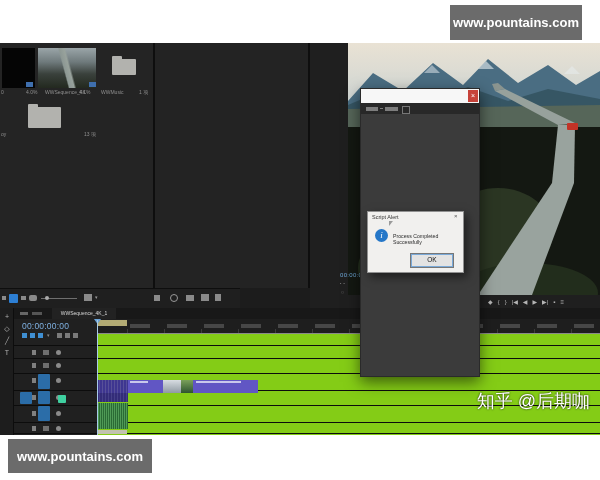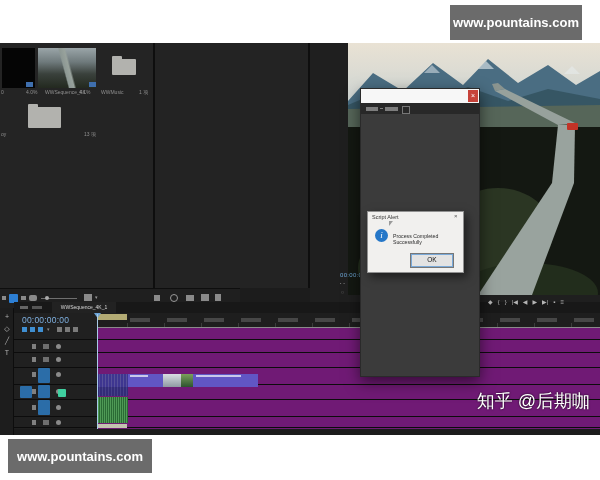--- a/index.html
+++ b/index.html
@@ -61,21 +61,21 @@
   .tb7{left:186px;top:6px;width:8px;height:6px;}
   .tb8{left:201px;top:5px;width:8px;height:7px;}
   .tb9{left:215px;top:5px;width:6px;height:7px;}
 
   
   .tools-col{left:0;top:265px;width:13px;height:127px;background:#1d1d1d;border-right:1px solid #0d0d0d;}
   .tool{left:2px;width:10px;font-size:7px;color:#b0b0b0;text-align:center;}
   .tool1{top:5px;} .tool2{top:17px;} .tool3{top:29px;} .tool4{top:41px;}
 
   
-  .timeline{left:14px;top:259px;width:586px;height:127px;background:#701a75;}
+  .timeline{left:14px;top:265px;width:586px;height:127px;background:#84cc16;}
   .tab-row{left:0;top:0;width:586px;height:11px;background:#181818;}
   .tr-b1{left:6px;top:4px;width:8px;height:3px;background:#666;}
   .tr-b2{left:18px;top:4px;width:10px;height:3px;background:#555;}
   .seq-tab{left:38px;top:0;width:64px;height:11px;background:#222;border-bottom:2px solid #e8e8e8;
     color:#d8d8d8;font-size:5px;line-height:10px;text-align:center;white-space:nowrap;}
   .tl-left{left:0;top:11px;width:83px;height:116px;background:#202020;border-right:1px solid #0d0d0d;}
   .tl-tc{left:8px;top:2px;font-size:8.5px;color:#7fb0e0;letter-spacing:.2px;}
   .tli{top:14px;width:5px;height:5px;}
   .tli-blue{background:#3f8fd2;}
   .tli1{left:8px;} .tli2{left:16px;} .tli3{left:24px;}

